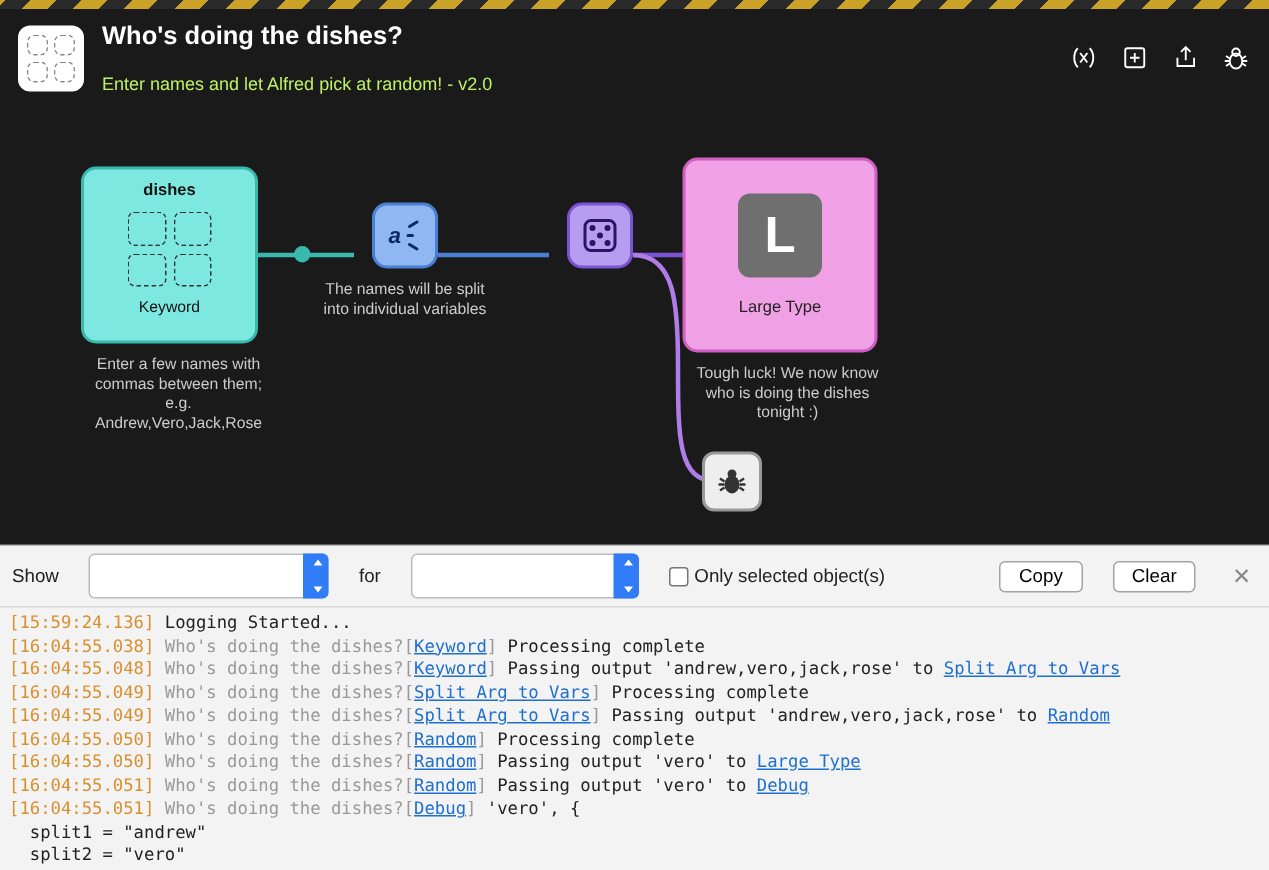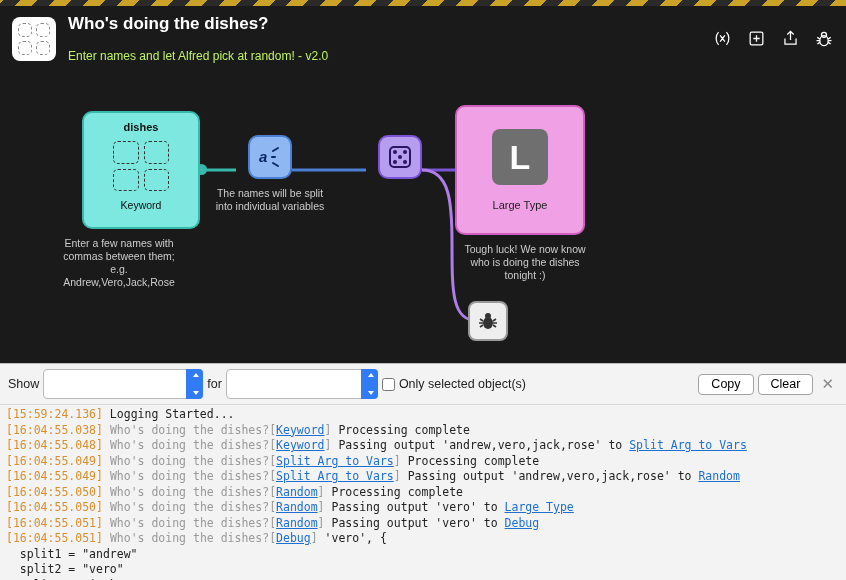--- a/index.html
+++ b/index.html
@@ -57,21 +57,21 @@
     font-size: 10.5px; color: #ccc; line-height: 1.25;
     margin-top: 8px; max-width: 130px;
   }
 
   
   .n1 { left: 54px; top: 38px; width: 130px; }
   .n1 .bigbox {
     width: 118px; height: 118px;
     background: #7de8e0; border: 2px solid #39b9ae; border-radius: 10px;
     padding: 8px 6px 6px 6px;
-    display:flex; flex-direction:column; align-items:center;margin-left:28px;
+    display:flex; flex-direction:column; align-items:center;
   }
   .n1 .iconset {
     width: 56px; height: 50px;
     display:grid; grid-template-columns:1fr 1fr; grid-template-rows:1fr 1fr; gap:5px;
     margin: 4px 0;
   }
   .n1 .iconset span { border:1.5px dashed #333; border-radius:5px;}
   .n1 .desc { color:#ccc; }
 
   
@@ -107,21 +107,21 @@
   .port { position:absolute; width:11px; height:11px; border-radius:50%; }
 
   
   .debug {
     background:#f3f3f3; color:#222;
     height: 222px;
     display:flex; flex-direction:column;
     border-top:1px solid #bbb;
   }
   .debug-toolbar {
-    display:flex; align-items:center; gap:4px;
+    display:flex; align-items:center; gap:20px;
     padding:5px 8px;
     font-size:12.5px;
     border-bottom:1px solid #d8d8d8;
   }
   .debug-toolbar .spacer { flex:1; }
   select {
     font-size:12.5px; padding:14px 4px;
     border:1px solid #bbb; border-radius:4px;
     background:#fff;
     height:21px;

